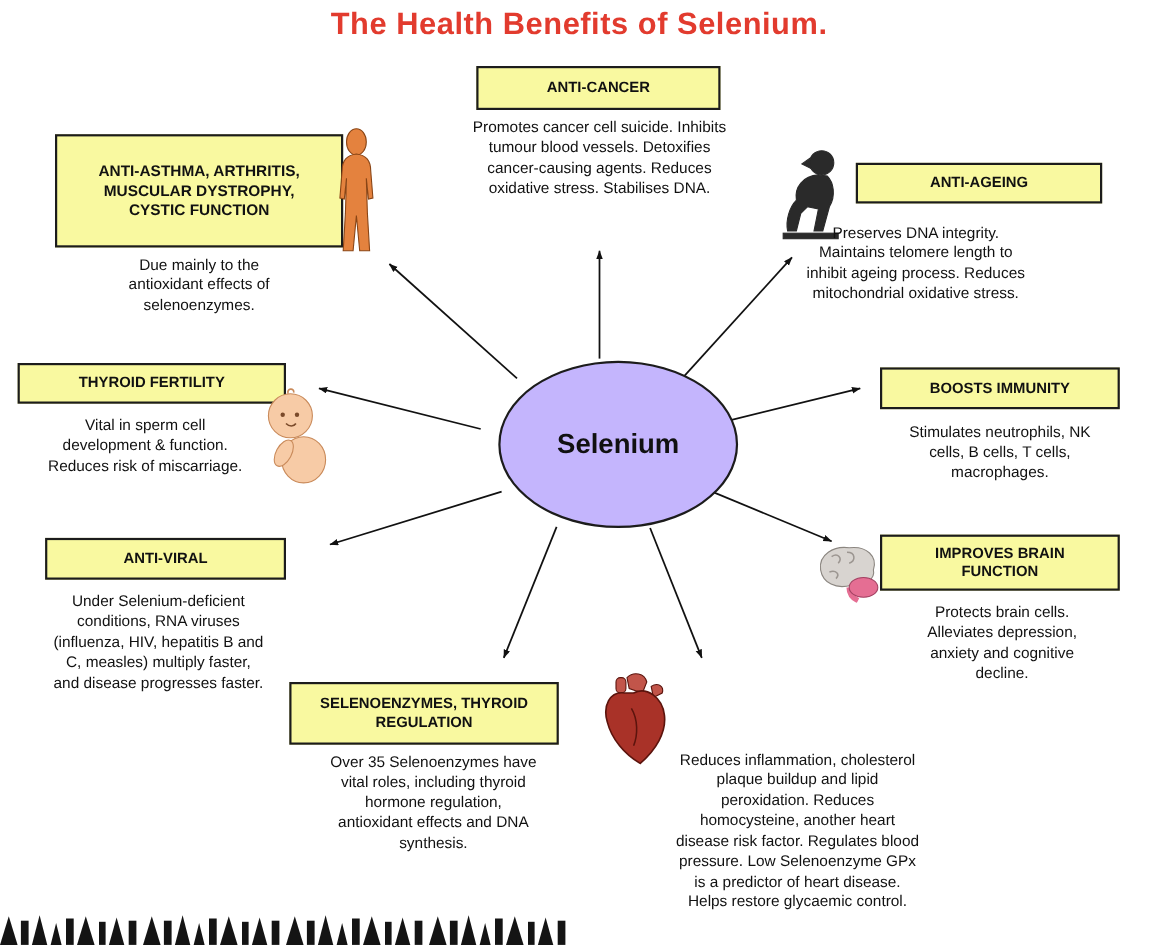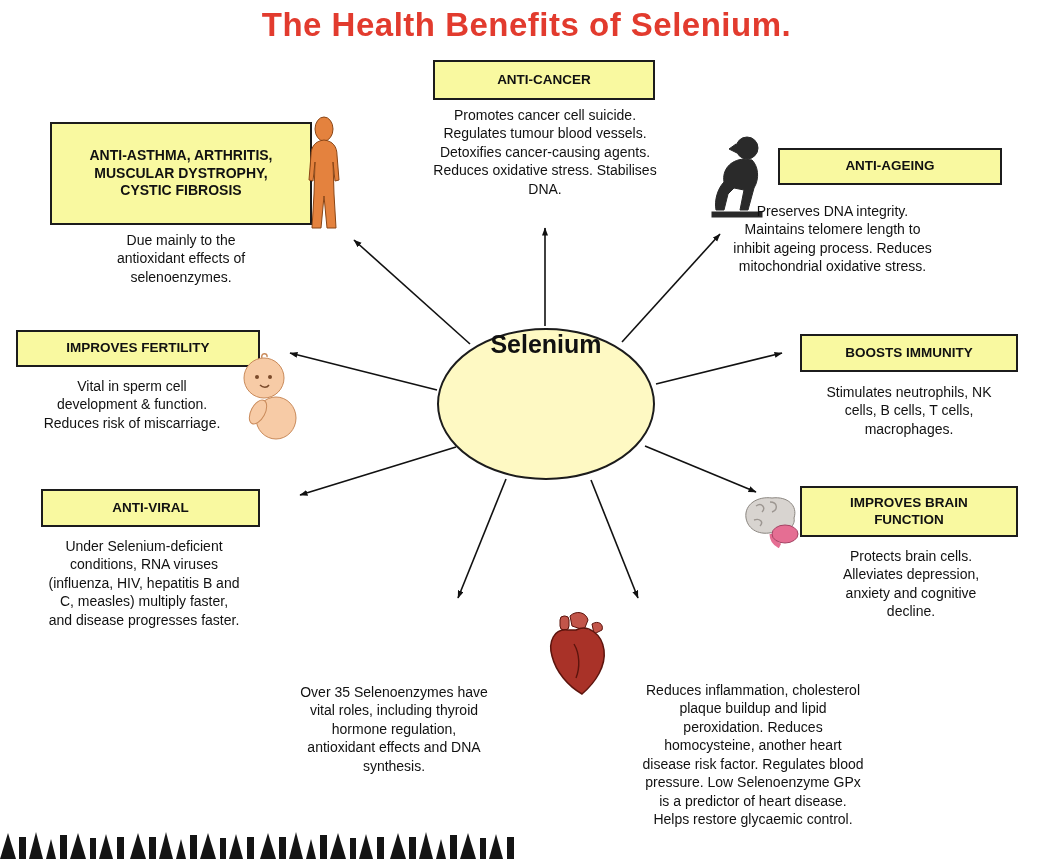--- a/index.html
+++ b/index.html
@@ -10,37 +10,37 @@
     background: #ffffff;
     font-family: "Liberation Sans", sans-serif;
     color: #111111;
     overflow: hidden;
   }
   .title {
     position: absolute;
     top: 6px; left: 0; width: 100%;
     text-align: center;
     color: #e23b2e;
-    font-size: 33px;
+    font-size: 28px;
     font-weight: bold;
     letter-spacing: 0.5px;
     z-index: 3;
   }
   #arrows {
     position: absolute; left: 0; top: 0;
     z-index: 1;
     pointer-events: none;
   }
   .center-ellipse {
     position: absolute;
-    left: 437px; top: 328px; width: 218px; height: 152px;
-    background: #fef9c3;
+    left: 453px; top: 328px; width: 218px; height: 152px;
+    background: #c4b5fd;
     border: 2px solid #1c1c1c;
     border-radius: 50%;
-    display: flex; align-items: flex-start; justify-content: center;
+    display: flex; align-items: center; justify-content: center;
     font-size: 25px; font-weight: bold;
     z-index: 2;
     box-sizing: border-box;
   }
   .box {
     position: absolute;
     background: #f9f9a0;
     border: 2px solid #1c1c1c;
     display: flex; align-items: center; justify-content: center;
     text-align: center;
@@ -94,24 +94,24 @@
     </g>
   </svg>
 
   <div class="center-ellipse">
     <span>Selenium</span>
   </div>
 
   <div class="box" style="left:433px;top:60px;width:222px;height:40px">
     <span>ANTI-CANCER</span>
   </div>
-  <div class="desc" style="left:429px;top:106px;width:232px">Promotes cancer cell suicide. Regulates tumour blood vessels. Detoxifies cancer-causing agents. Reduces oxidative stress. Stabilises DNA.</div>
+  <div class="desc" style="left:429px;top:106px;width:232px">Promotes cancer cell suicide. Inhibits tumour blood vessels. Detoxifies cancer-causing agents. Reduces oxidative stress. Stabilises DNA.</div>
 
   <div class="box" style="left:50px;top:122px;width:262px;height:103px;font-size:14px">
-    <span>ANTI-ASTHMA, ARTHRITIS, MUSCULAR DYSTROPHY, CYSTIC FIBROSIS</span>
+    <span>ANTI-ASTHMA, ARTHRITIS, MUSCULAR DYSTROPHY, CYSTIC FUNCTION</span>
   </div>
   <div class="icon" style="left:298px;top:116px">
     <svg width="52" height="118" viewBox="0 0 52 118">
       <g fill="#e4823e" stroke="#8a4515" stroke-width="1">
         <ellipse cx="26" cy="13" rx="9" ry="12"></ellipse>
         <path d="M26 24 C17 25 13 31 13 39 L11 64 L15 65 L17 46 L16 78 L14 112 L23 112 L26 80 L29 112 L38 112 L36 78 L35 46 L37 65 L41 64 L39 39 C39 31 35 25 26 24 Z"></path>
       </g>
     </svg>
   </div>
   <div class="desc" style="left:96px;top:231px;width:170px">Due mainly to the antioxidant effects of selenoenzymes.</div>
@@ -125,21 +125,21 @@
         <rect x="12" y="80" width="50" height="5"></rect>
       </g>
     </svg>
   </div>
   <div class="box" style="left:778px;top:148px;width:224px;height:37px">
     <span>ANTI-AGEING</span>
   </div>
   <div class="desc" style="left:730px;top:202px;width:205px">Preserves DNA integrity. Maintains telomere length to inhibit ageing process. Reduces mitochondrial oxidative stress.</div>
 
   <div class="box" style="left:16px;top:330px;width:244px;height:37px">
-    <span>IMPROVES FERTILITY</span>
+    <span>THYROID FERTILITY</span>
   </div>
   <div class="icon" style="left:236px;top:352px">
     <svg width="66" height="92" viewBox="0 0 66 92">
       <g fill="#f7cba6" stroke="#c98a5a" stroke-width="1">
         <ellipse cx="40" cy="66" rx="20" ry="21"></ellipse>
         <ellipse cx="22" cy="60" rx="7" ry="13" transform="rotate(28 22 60)"></ellipse>
         <circle cx="28" cy="26" r="20"></circle>
       </g>
       <path d="M26 6 C24 1 32 0 31 5" fill="none" stroke="#c98a5a" stroke-width="1.5"></path>
       <circle cx="21" cy="25" r="2" fill="#7a4a2a"></circle>
@@ -165,32 +165,35 @@
       <path d="M16 14 C22 10 26 16 22 20 M30 10 C38 10 38 18 32 20 M14 28 C20 26 24 30 20 34" fill="none" stroke="#9c9691" stroke-width="1.4"></path>
       <path d="M32 42 C32 48 36 52 40 54" stroke="#e56e93" stroke-width="5" fill="none"></path>
       <ellipse cx="45" cy="42" rx="13" ry="9" fill="#e56e93" stroke="#a34263"></ellipse>
     </svg>
   </div>
   <div class="box" style="left:800px;top:486px;width:218px;height:51px">
     <span>IMPROVES BRAIN FUNCTION</span>
   </div>
   <div class="desc" style="left:827px;top:547px;width:168px">Protects brain cells. Alleviates depression, anxiety and cognitive decline.</div>
 
+  <div class="box" style="left:263px;top:620px;width:245px;height:57px">
+    <span>SELENOENZYMES, THYROID REGULATION</span>
+  </div>
   <div class="desc" style="left:296px;top:683px;width:196px">Over 35 Selenoenzymes have vital roles, including thyroid hormone regulation, antioxidant effects and DNA synthesis.</div>
 
   <div class="icon" style="left:540px;top:610px">
     <svg width="80" height="88" viewBox="0 0 80 88">
       <path d="M30 6 C36 0 46 2 48 10 L44 20 L32 16 Z" fill="#c2554a" stroke="#5c140d"></path>
       <rect x="20" y="6" width="9" height="14" rx="4" fill="#c2554a" stroke="#5c140d"></rect>
       <path d="M52 14 C58 10 64 14 62 20 L54 24 Z" fill="#c2554a" stroke="#5c140d"></path>
       <path d="M28 20 C14 18 8 32 12 46 C16 62 28 76 42 84 C56 72 66 56 64 40 C62 24 48 14 36 20 Z" fill="#a93228" stroke="#5c140d" stroke-width="1.5"></path>
       <path d="M34 34 C40 44 40 58 36 68" fill="none" stroke="#5c140d" stroke-width="1.4"></path>
     </svg>
   </div>
-  <div class="desc" style="left:642px;top:681px;width:222px">Reduces inflammation, cholesterol plaque buildup and lipid peroxidation. Reduces homocysteine, another heart disease risk factor. Regulates blood pressure. Low Selenoenzyme GPx is a predictor of heart disease. Helps restore glycaemic control.</div>
+  <div class="desc" style="left:614px;top:681px;width:222px">Reduces inflammation, cholesterol plaque buildup and lipid peroxidation. Reduces homocysteine, another heart disease risk factor. Regulates blood pressure. Low Selenoenzyme GPx is a predictor of heart disease. Helps restore glycaemic control.</div>
 
   <svg class="artifact" width="548" height="28">
     <defs>
       <g id="gl" fill="#141414">
         <path d="M0 28 L8 2 L16 28 Z"></path>
         <rect x="19" y="6" width="7" height="22"></rect>
         <path d="M29 28 L36 1 L43 28 Z"></path>
         <path d="M46 28 L51 8 L56 28 Z"></path>
         <rect x="60" y="4" width="7" height="24"></rect>
         <path d="M70 28 L78 2 L86 28 Z"></path>

